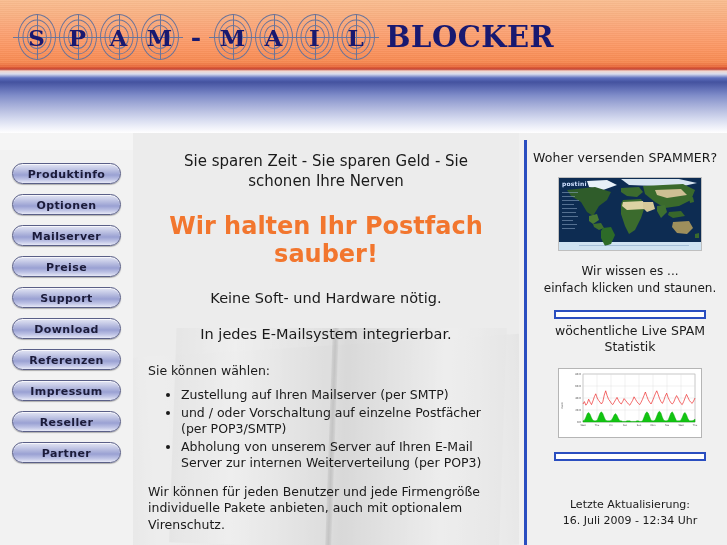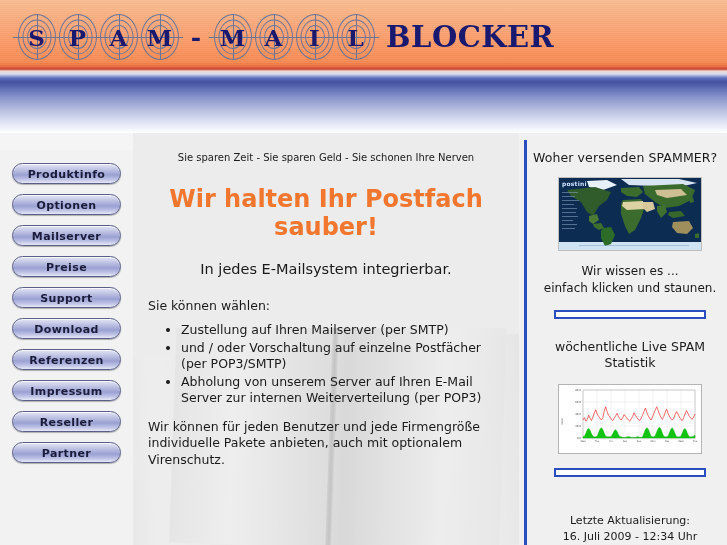--- a/index.html
+++ b/index.html
@@ -207,21 +207,21 @@
   }
 
   #main-inner {
     position: relative;
     z-index: 2;
     padding: 14px 14px 0 14px;
   }
   .lead {
     text-align: center;
     color: #1a1a1a;
-    font-size: 10px;
+    font-size: 15px;
     line-height: 1.35;
     margin: 4px 6px 0 6px;
   }
   .headline {
     text-align: center;
     color: #f2762e;
     font-size: 24px;
     font-weight: bold;
     line-height: 1.18;
     margin: 20px 4px 6px 4px;
@@ -283,21 +283,21 @@
     color: #1a1a1a;
     font-size: 12.5px;
     margin-top: 17px;
     letter-spacing: 0.1px;
   }
   .r-title2 {
     text-align: center;
     color: #1a1a1a;
     font-size: 12.5px;
     line-height: 1.3;
-    margin-top: 20px;
+    margin-top: 4px;
   }
   .r-caption {
     text-align: center;
     color: #1a1a1a;
     font-size: 12px;
     line-height: 1.38;
     margin-top: 12px;
   }
   .r-divider {
     width: 152px;
@@ -442,20 +442,21 @@
 
   <div id="main">
     <div id="watermark">
       <div class="sheet s1"></div>
       <div class="sheet s2"></div>
       <div class="spine"></div>
     </div>
     <div id="main-inner">
       <div class="lead">Sie sparen Zeit   -   Sie sparen Geld   -   Sie schonen Ihre Nerven</div>
       <div class="headline">Wir halten Ihr Postfach sauber!</div>
+      <div class="sub">Keine Soft- und Hardware nötig.</div>
       <div class="sub2">In jedes E-Mailsystem integrierbar.</div>
       <div class="choose">Sie können wählen:</div>
       <ul class="opts">
         <li>Zustellung auf Ihren Mailserver (per SMTP)</li>
         <li>und / oder Vorschaltung auf einzelne Postfächer (per POP3/SMTP)</li>
         <li>Abholung von unserem Server auf Ihren E-Mail Server zur internen Weiterverteilung (per POP3)</li>
       </ul>
       <div class="closing">Wir können für jeden Benutzer und jede Firmengröße individuelle Pakete anbieten, auch mit optionalem Virenschutz.</div>
 
     </div>

